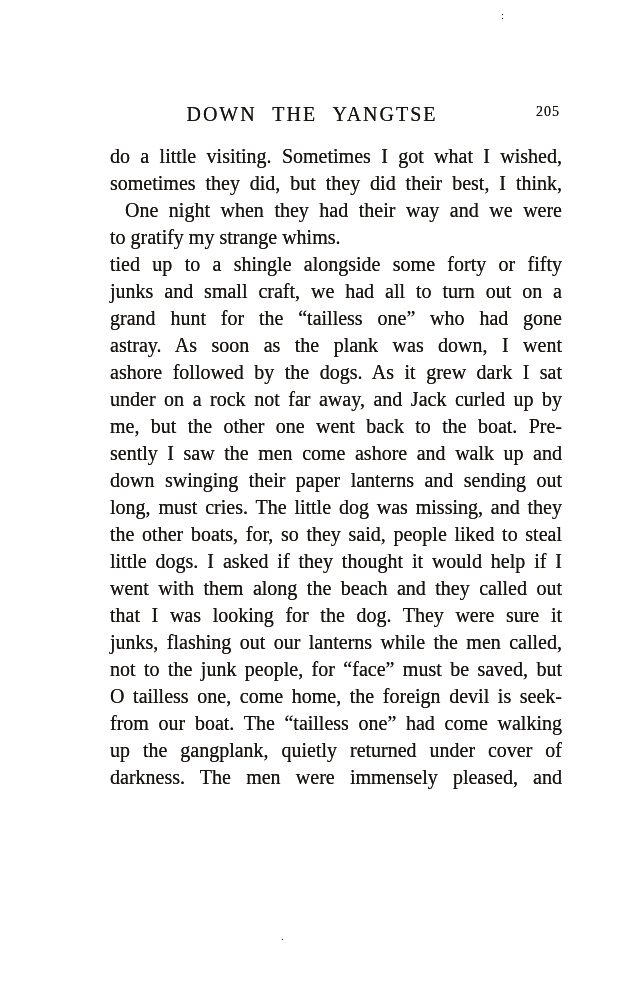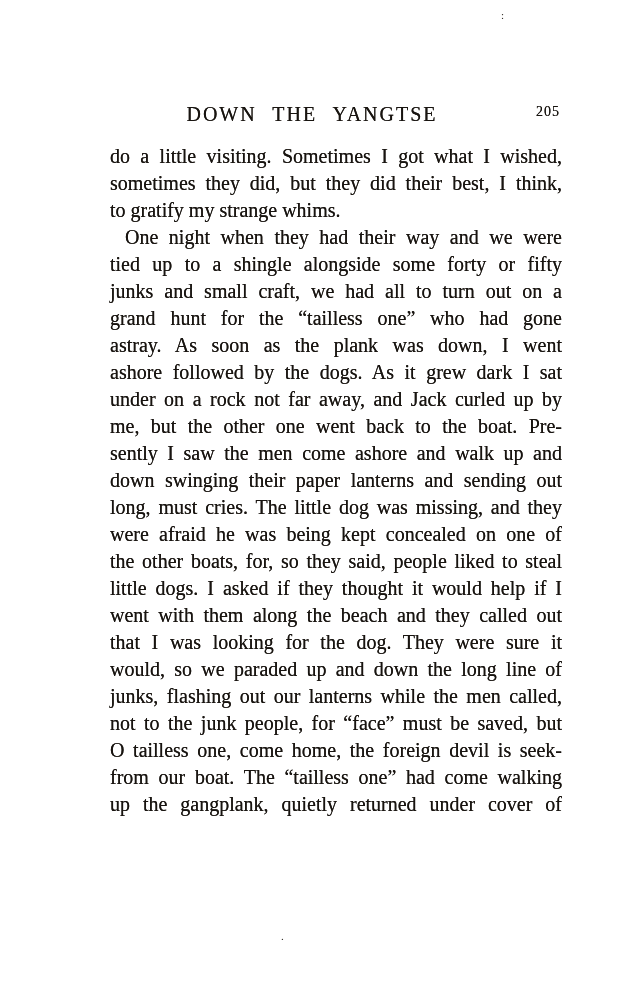--- a/index.html
+++ b/index.html
@@ -80,39 +80,38 @@
 <div class="page">
   <span class="speck speck-top">:</span>
   <div class="content">
     <div class="running-header">
       <span class="page-title">DOWN THE YANGTSE</span>
       <span class="page-number">205</span>
     </div>
     <div class="page-body">
         <div class="line">do a little visiting. Sometimes I got what I wished,</div>
         <div class="line">sometimes they did, but they did their best, I think,</div>
+        <div class="line indent">One night when they had their way and we were</div>
         <div class="line no-justify">to gratify my strange whims.</div>
-        <div class="line indent">One night when they had their way and we were</div>
         <div class="line">tied up to a shingle alongside some forty or fifty</div>
         <div class="line">junks and small craft, we had all to turn out on a</div>
         <div class="line">grand hunt for the “tailless one” who had gone</div>
         <div class="line">astray. As soon as the plank was down, I went</div>
         <div class="line">ashore followed by the dogs. As it grew dark I sat</div>
         <div class="line">under on a rock not far away, and Jack curled up by</div>
         <div class="line">me, but the other one went back to the boat. Pre-</div>
         <div class="line">sently I saw the men come ashore and walk up and</div>
         <div class="line">down swinging their paper lanterns and sending out</div>
         <div class="line">long, must cries. The little dog was missing, and they</div>
-        <div class="line">were afraid he was being kept concealed on one of</div>
         <div class="line">the other boats, for, so they said, people liked to steal</div>
         <div class="line">little dogs. I asked if they thought it would help if I</div>
         <div class="line">went with them along the beach and they called out</div>
         <div class="line">that I was looking for the dog. They were sure it</div>
-        <div class="line">would, so we paraded up and down the long line of</div>
         <div class="line">junks, flashing out our lanterns while the men called,</div>
         <div class="line">not to the junk people, for “face” must be saved, but</div>
         <div class="line">O tailless one, come home, the foreign devil is seek-</div>
         <div class="line">from our boat. The “tailless one” had come walking</div>
         <div class="line">up the gangplank, quietly returned under cover of</div>
+        <div class="line">darkness. The men were immensely pleased, and</div>
       </div>
   </div>
   <span class="speck speck-bottom">.</span>
 </div>
 
 </body></html>

